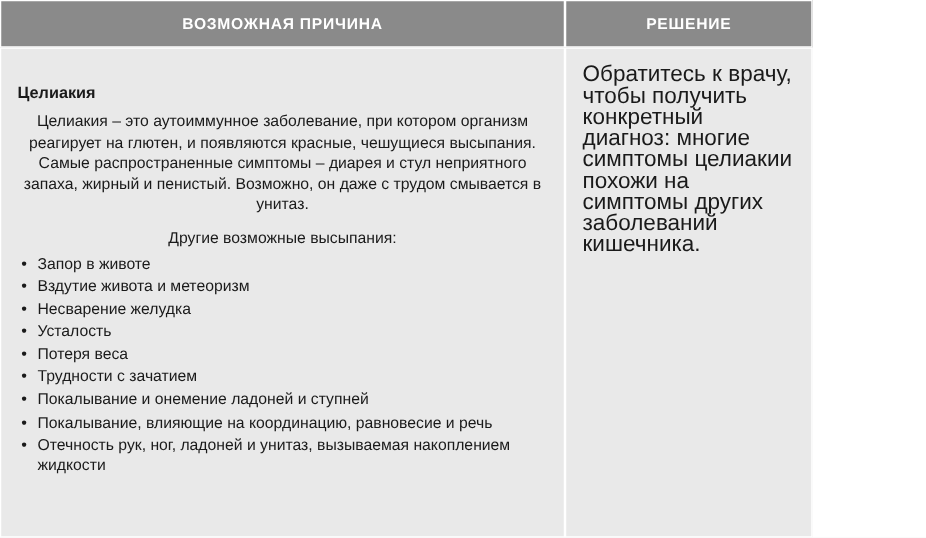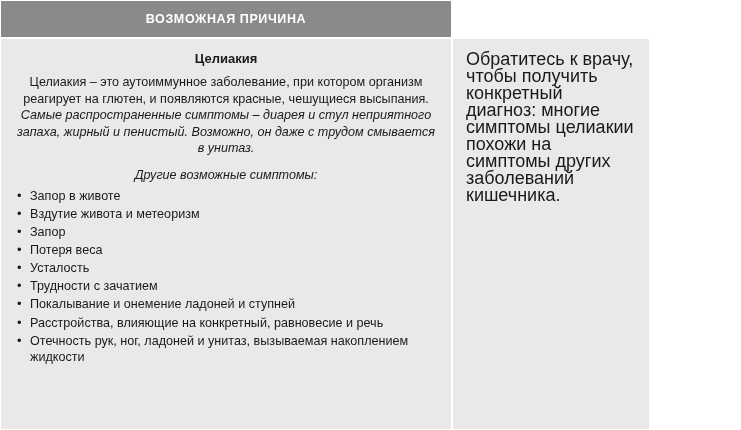--- a/index.html
+++ b/index.html
@@ -51,32 +51,31 @@
     border: 1px solid #ffffff;
     padding: 10px 13px 8px 13px;
     color: #1a1a1a;
     font-size: 12.6px;
     line-height: 16.4px;
   }
   .body-cell.cause { flex: 0 0 452px; }
   .body-cell.solution { flex: 1 1 auto; padding-top: 12px; }
 
   .cause-title {
-    text-align: center;
+    text-align: left;
     font-weight: bold;
     font-size: 13px;
-    margin: 2px 0 7px 0;
+    margin: 17px 0 7px 0;
   }
   .para {
     margin: 0 0 0 0;
     text-align: center;
   }
   .para + .para {
     margin-top: 0px;
-    font-style: italic;
   }
   .para.spaced {
     margin-top: 11px;
   }
   .list {
     list-style: none;
     margin: 4px 0 0 0;
     padding: 0;
   }
   .list li {
@@ -100,38 +99,39 @@
     font-size: 18px;
   }
 </style>
 </head>
 <body>
 
 <div class="table-wrap">
 
   <div class="header-row">
     <div class="header-cell cause">ВОЗМОЖНАЯ ПРИЧИНА</div>
+    <div class="header-cell solution">РЕШЕНИЕ</div>
   </div>
 
   <div class="body-row">
 
     <div class="body-cell cause">
       <div class="cause-title">Целиакия</div>
       <p class="para">Целиакия – это аутоиммунное заболевание, при котором орга­низм реагирует на глютен, и появляются красные, чешущиеся высыпания.</p>
       <p class="para">Самые распространенные симптомы – диарея и стул неприят­ного запаха, жирный и пенистый. Возможно, он даже с трудом смывается в унитаз.</p>
-      <p class="para spaced">Другие возможные симптомы:</p>
+      <p class="para spaced">Другие возможные высыпания:</p>
       <ul class="list">
         <li>Запор в животе</li>
         <li>Вздутие живота и метеоризм</li>
-        <li>Запор</li>
+        <li>Несварение желудка</li>
+        <li>Усталость</li>
         <li>Потеря веса</li>
-        <li>Усталость</li>
         <li>Трудности с зачатием</li>
         <li>Покалывание и онемение ладоней и ступней</li>
-        <li>Расстройства, влияющие на конкретный, равновесие и речь</li>
+        <li>Покалывание, влияющие на координацию, равновесие и речь</li>
         <li>Отечность рук, ног, ладоней и унитаз, вызываемая накопле­нием жидкости</li>
       </ul>
     </div>
 
     <div class="body-cell solution">
       <p class="solution-text">Обратитесь к врачу, чтобы получить конкретный диагноз: многие симптомы целиакии похожи на симптомы других заболеваний кишечника.</p>
     </div>
 
   </div>
 </div>

